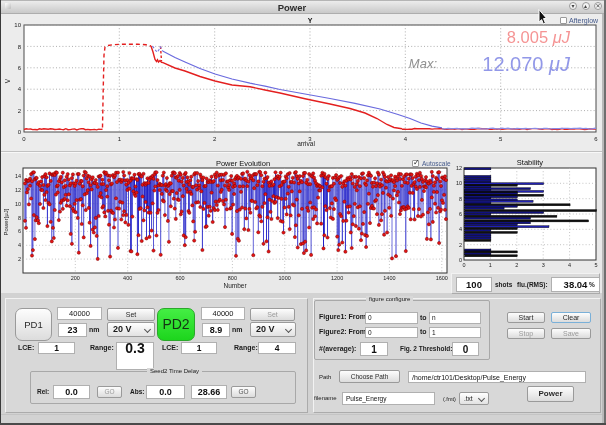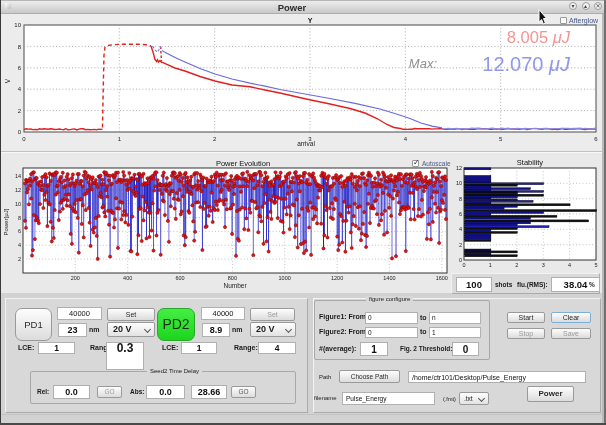--- a/index.html
+++ b/index.html
@@ -1468,21 +1468,21 @@
 <div class="panel" style="left:5px;top:298px;width:303px;height:115px"></div>
 <div class="btn" style="left:15px;top:308px;width:37px;height:33px;font-size:9.5px;line-height:31px">PD1</div>
 <div class="inp" style="left:57px;top:307px;width:45px;height:13px;font-size:7.5px;line-height:12px">40000</div>
 <div class="btn" style="left:107px;top:308px;width:48px;height:13px;font-size:7px;line-height:11px;border-radius:2px">Set</div>
 <div class="inp" style="left:58px;top:323px;width:29px;height:14px;font-size:9px;font-weight:600;line-height:13px">23</div>
 <div class="lbl" style="left:89px;top:326px;font-size:7px;font-weight:bold">nm</div>
 <div class="dd" style="left:107px;top:322px;width:48px;height:15px;font-size:9px;font-weight:600;line-height:13px;padding-left:5px">20 V<span class="caret"></span></div>
 <div class="lbl" style="left:18px;top:344px;font-size:7px;font-weight:bold">LCE:</div>
 <div class="inp" style="left:38px;top:342px;width:37px;height:12px;font-size:8.5px;font-weight:600;line-height:11px">1</div>
 <div class="lbl" style="left:90px;top:344px;font-size:7px;font-weight:bold">Range:</div>
-<div class="inp" style="left:106px;top:342px;width:38px;height:28px;font-size:12px;font-weight:600;line-height:11px">0.3</div>
+<div class="inp" style="left:116px;top:342px;width:38px;height:28px;font-size:14px;font-weight:600;line-height:11px">0.3</div>
 
 <div class="btn" style="left:157px;top:308px;width:38px;height:33px;font-size:14px;line-height:31px;background:linear-gradient(#44ee44,#1dd51d);border-color:#2aa82a;color:#143314">PD2</div>
 <div class="inp" style="left:201px;top:307px;width:44px;height:13px;font-size:7.5px;line-height:12px">40000</div>
 <div class="btn" style="left:250px;top:308px;width:45px;height:13px;font-size:7px;line-height:11px;border-radius:2px;color:#9a9a9a">Set</div>
 <div class="inp" style="left:202px;top:323px;width:28px;height:14px;font-size:9px;font-weight:600;line-height:13px">8.9</div>
 <div class="lbl" style="left:232px;top:326px;font-size:7px;font-weight:bold">nm</div>
 <div class="dd" style="left:250px;top:322px;width:46px;height:15px;font-size:9px;font-weight:600;line-height:13px;padding-left:5px">20 V<span class="caret"></span></div>
 <div class="lbl" style="left:162px;top:344px;font-size:7px;font-weight:bold">LCE:</div>
 <div class="inp" style="left:181px;top:342px;width:36px;height:12px;font-size:8.5px;font-weight:600;line-height:11px">1</div>
 <div class="lbl" style="left:234px;top:344px;font-size:7px;font-weight:bold">Range:</div>

